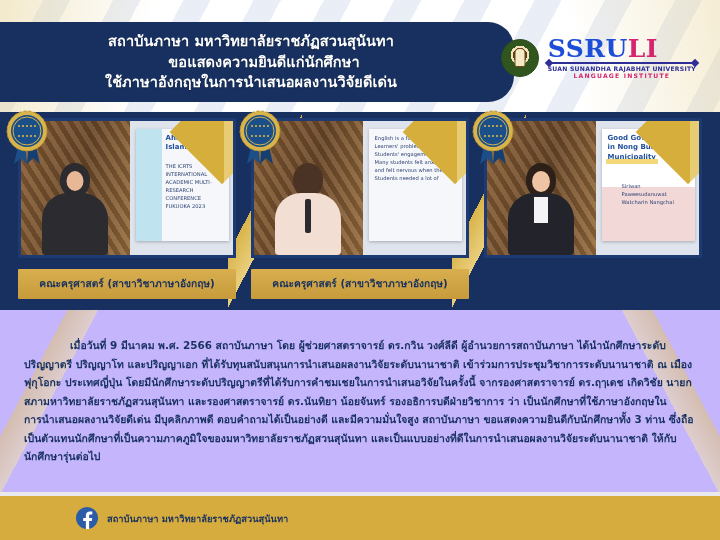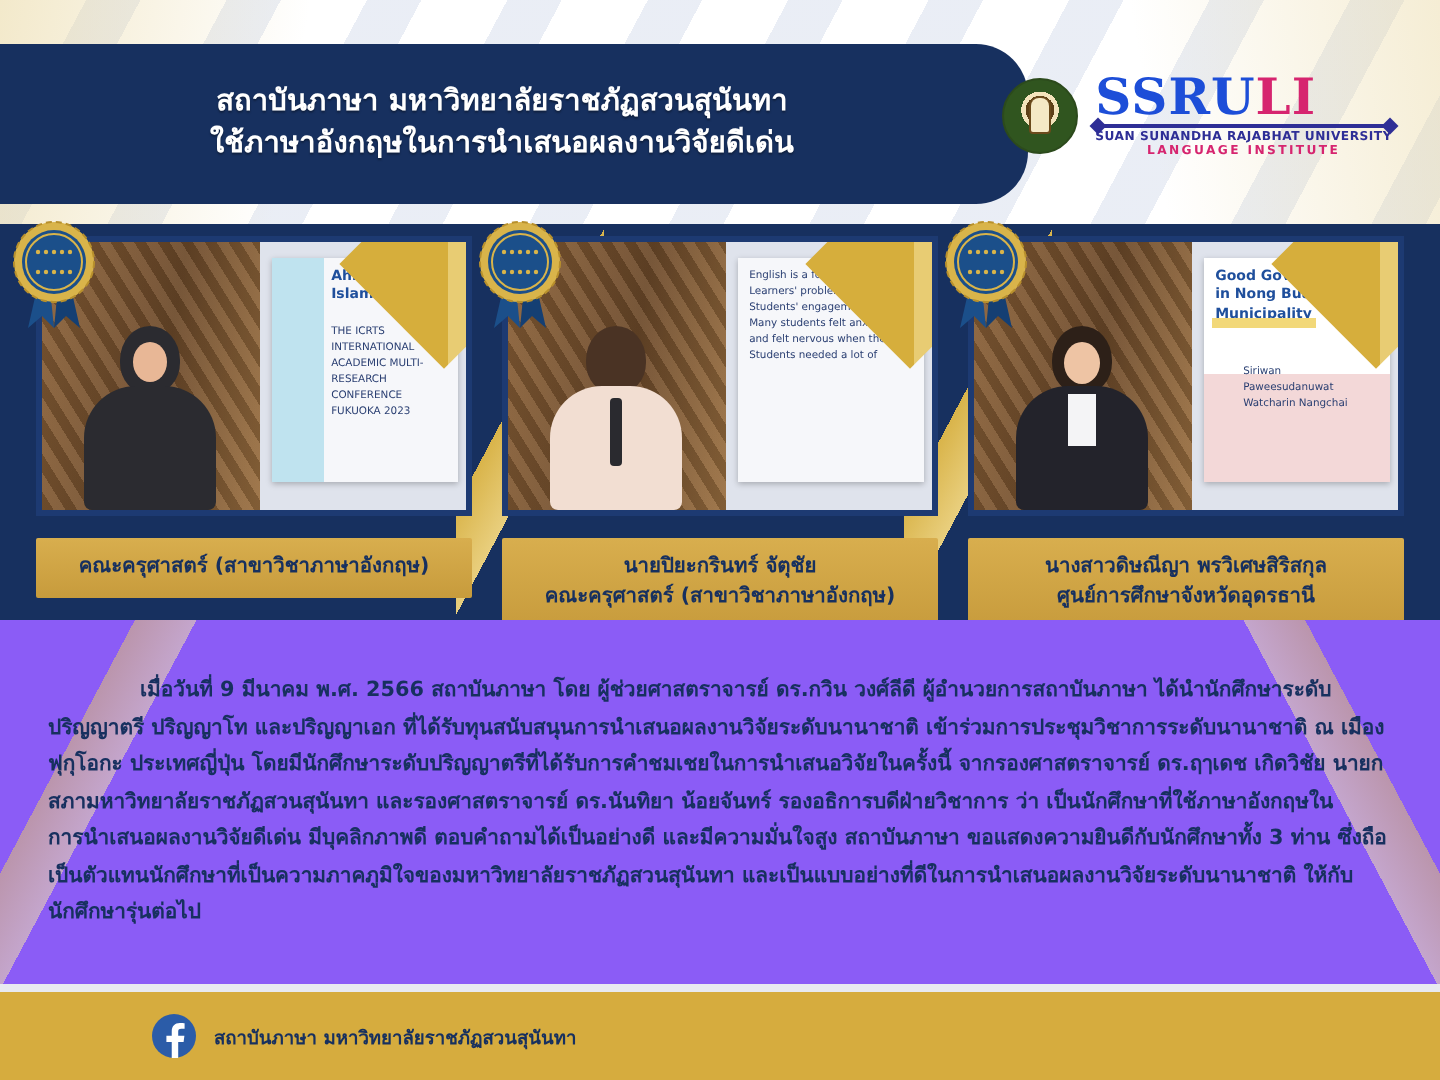--- a/index.html
+++ b/index.html
@@ -254,21 +254,21 @@
     font-size: 10.2px;
     line-height: 1.5;
     border-radius: 1px;
   }
 
   
   .body-wrap {
     position: absolute;
     left: 0; top: 310px;
     width: 720px; height: 182px;
-    background: #8b5cf6;
+    background: #c4b5fd;
     overflow: hidden;
   }
   .body-wrap .diag-l {
     position:absolute; left:-40px; top:-10px; width:150px; height:200px;
     background: linear-gradient(118deg, rgba(214,175,63,0) 44%, rgba(226,196,112,.55) 44%, rgba(243,226,170,.55) 56%, rgba(214,175,63,0) 56%);
   }
   .body-wrap .diag-r {
     position:absolute; right:-40px; top:-10px; width:150px; height:200px;
     background: linear-gradient(242deg, rgba(214,175,63,0) 44%, rgba(226,196,112,.55) 44%, rgba(243,226,170,.55) 56%, rgba(214,175,63,0) 56%);
   }
@@ -318,20 +318,21 @@
 
   <div class="top-band">
     <div class="stripes"></div>
     <div class="gold-wash"></div>
     <div class="gold-wash right"></div>
   </div>
 
   <div class="headline-banner">
     <div class="lines">
       <div class="l1">สถาบันภาษา มหาวิทยาลัยราชภัฏสวนสุนันทา</div>
+      <div class="l2">ขอแสดงความยินดีแก่นักศึกษา</div>
       <div class="l3">ใช้ภาษาอังกฤษในการนำเสนอผลงานวิจัยดีเด่น</div>
     </div>
   </div>
 
   <div class="logo-lockup">
     <div class="seal"></div>
     <div class="logo-text">
       <div class="logo-word"><span class="ssru">SSRU</span><span class="li">LI</span></div>
       <div class="logo-rule"></div>
       <div class="logo-sub1">SUAN SUNANDHA RAJABHAT UNIVERSITY</div>
@@ -439,21 +440,20 @@
           <circle cx="31" cy="18" r="1.1"></circle>
           <circle cx="15" cy="28" r="1.1"></circle>
             <circle cx="19" cy="28" r="1.1"></circle>
           <circle cx="23" cy="28" r="1.1"></circle>
             <circle cx="27" cy="28" r="1.1"></circle>
           <circle cx="31" cy="28" r="1.1"></circle>
         </g>
       </svg>
 
       <div class="nameplate">
-        <div>นายปิยะกรินทร์ จัตุชัย</div>
         <div>คณะครุศาสตร์ (สาขาวิชาภาษาอังกฤษ)</div>
       </div>
     </div>
 
     <div class="card">
       <div class="photo-frame">
         <div class="photo-inner">
           <div class="ph-left">
             <div class="person woman">
               <div class="p-head">
@@ -493,24 +493,20 @@
             <circle cx="27" cy="18" r="1.1"></circle>
           <circle cx="31" cy="18" r="1.1"></circle>
           <circle cx="15" cy="28" r="1.1"></circle>
             <circle cx="19" cy="28" r="1.1"></circle>
           <circle cx="23" cy="28" r="1.1"></circle>
             <circle cx="27" cy="28" r="1.1"></circle>
           <circle cx="31" cy="28" r="1.1"></circle>
         </g>
       </svg>
 
-      <div class="nameplate">
-        <div>นางสาวดิษณีญา พรวิเศษสิริสกุล</div>
-        <div>ศูนย์การศึกษาจังหวัดอุดรธานี</div>
-      </div>
     </div>
 
   </div>
 
   <div class="body-wrap">
     <div class="diag-l"></div>
     <div class="diag-r"></div>
     <p class="body-text">เมื่อวันที่ 9 มีนาคม พ.ศ. 2566 สถาบันภาษา โดย ผู้ช่วยศาสตราจารย์ ดร.กวิน วงศ์ลีดี ผู้อำนวยการสถาบันภาษา ได้นำนักศึกษาระดับปริญญาตรี ปริญญาโท และปริญญาเอก  ที่ได้รับทุนสนับสนุนการนำเสนอผลงานวิจัยระดับนานาชาติ เข้าร่วมการประชุมวิชาการระดับนานาชาติ ณ เมืองฟุกุโอกะ ประเทศญี่ปุ่น โดยมีนักศึกษาระดับปริญญาตรีที่ได้รับการคำชมเชยในการนำเสนอวิจัยในครั้งนี้ จากรองศาสตราจารย์ ดร.ฤๅเดช เกิดวิชัย นายกสภามหาวิทยาลัยราชภัฏสวนสุนันทา และรองศาสตราจารย์ ดร.นันทิยา น้อยจันทร์ รองอธิการบดีฝ่ายวิชาการ  ว่า เป็นนักศึกษาที่ใช้ภาษาอังกฤษในการนำเสนอผลงานวิจัยดีเด่น มีบุคลิกภาพดี ตอบคำถามได้เป็นอย่างดี และมีความมั่นใจสูง สถาบันภาษา ขอแสดงความยินดีกับนักศึกษาทั้ง 3 ท่าน ซึ่งถือเป็นตัวแทนนักศึกษาที่เป็นความภาคภูมิใจของมหาวิทยาลัยราชภัฏสวนสุนันทา และเป็นแบบอย่างที่ดีในการนำเสนอผลงานวิจัยระดับนานาชาติ ให้กับนักศึกษารุ่นต่อไป</p>
   </div>
 

